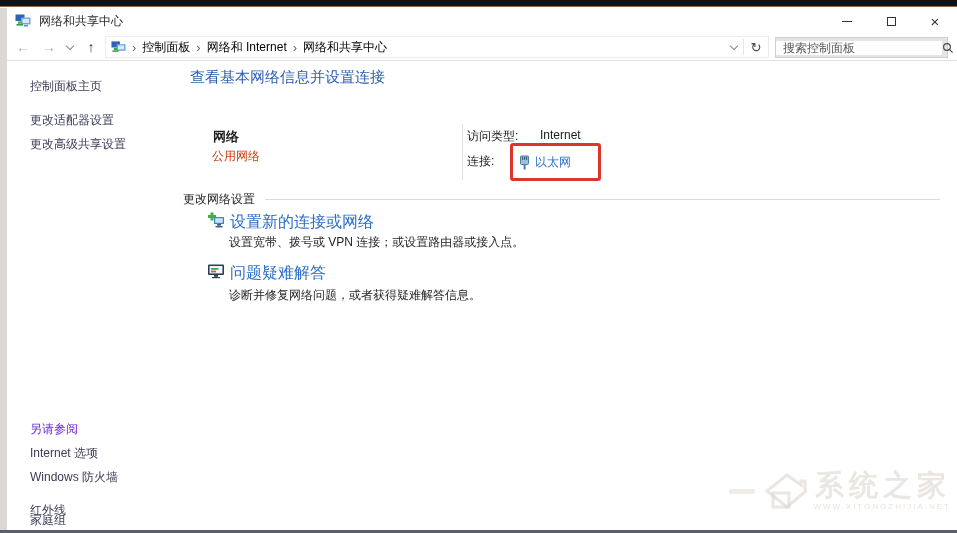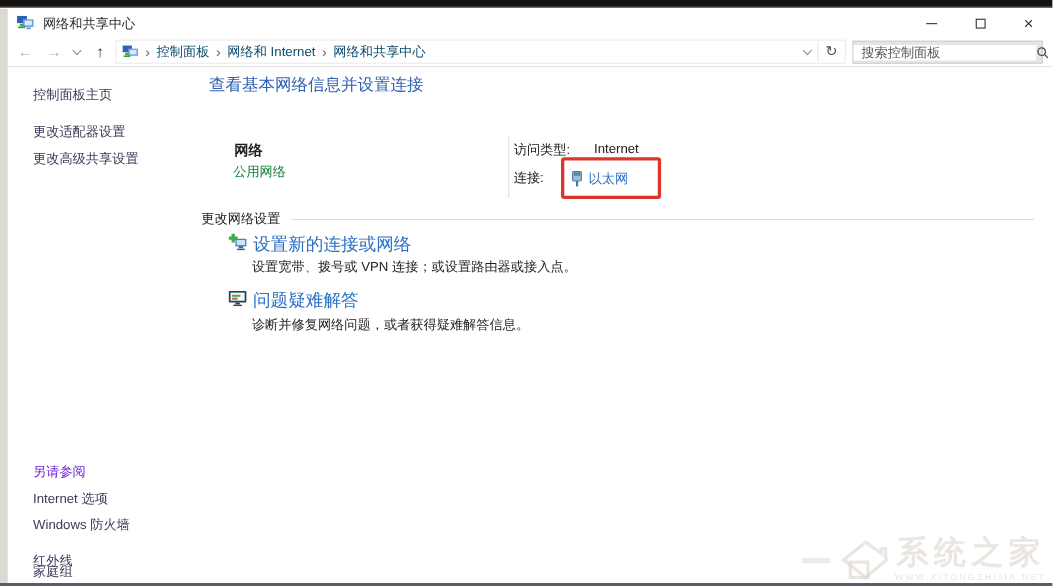--- a/index.html
+++ b/index.html
@@ -26,21 +26,21 @@
   .toolbar { position:absolute; left:7px; top:34px; right:0; height:27px; background:#fff; border-bottom:1px solid #e3e3e3; }
   .nav-btn { position:absolute; top:0; height:26px; display:flex; align-items:center; justify-content:center; font-size:14px; }
   .nav-back { left:4px; width:24px; color:#a9adb2; }
   .nav-fwd { left:30px; width:24px; color:#a9adb2; }
   .nav-chev { left:56px; width:14px; }
   .nav-up { left:72px; width:24px; color:#3a3a3a; }
   .chev { width:6px; height:6px; border-right:1.4px solid #8a8a8a; border-bottom:1.4px solid #8a8a8a; transform:rotate(45deg); margin-top:-3px; display:inline-block; }
   .addressbar { position:absolute; left:98px; top:2px; width:664px; height:22px; border:1px solid #ececec; background:#fff; display:flex; align-items:center; font-size:12px; color:#3b3b3b; }
   .addr-icon { width:15px; height:15px; margin-left:5px; }
   .crumb-sep { color:#6a6a6a; margin:0 6px; font-size:13px; }
-  .crumb { color:#0c4a6e; cursor:pointer; white-space:nowrap;text-align:right; }
+  .crumb { color:#000000; cursor:pointer; white-space:nowrap;text-align:right; }
   .addr-spacer { flex:1; }
   .addr-chev { width:18px; display:flex; justify-content:center; }
   .addr-divider { width:1px; height:16px; background:#e4e4e4; }
   .addr-refresh { width:24px; text-align:center; color:#4a4a4a; font-size:13px; cursor:pointer; }
   .searchbox { position:absolute; left:768px; top:3px; width:173px; height:21px; border:1px solid #cfcfcf; background:#e5e5e5; display:flex; align-items:center; }
   .searchbox input { flex:1; border:none; outline:none; font-size:12px; padding:0 4px 0 7px; color:#333;
     font-family:"Liberation Sans","DejaVu Sans",sans-serif; }
   .searchbox input::placeholder { color:#585858; opacity:1; }
   .search-mag { width:20px; display:flex; justify-content:center; align-items:center; }
 
@@ -50,33 +50,33 @@
   
   .side-link { position:absolute; left:23px; font-size:12px; color:#3a3a57; cursor:pointer; white-space:nowrap; }
   .side-header { position:absolute; left:23px; font-size:12px; color:#6d28d9; white-space:nowrap; }
 
   
   .main-title { position:absolute; left:183px; top:6px; font-size:15px; color:#2f5fb0; font-weight:400; }
   .section-head { position:absolute; left:176px; right:17px; display:flex; align-items:center; }
   .section-label { font-size:12px; color:#202020; white-space:nowrap; padding-right:10px; }
   .section-rule { flex:1; height:1px; background:#dcdcdc; }
   .net-name { position:absolute; left:206px; top:66px; font-size:13px; font-weight:bold; color:#1f1f1f; }
-  .net-type { position:absolute; left:205px; top:86px; font-size:12px; color:#15803d; }
+  .net-type { position:absolute; left:205px; top:86px; font-size:12px; color:#c2410c; }
   .net-divider { position:absolute; left:455px; top:62px; width:1px; height:56px; background:#e0e0e0; }
   .net-label { position:absolute; left:460px; font-size:12px; color:#202020; }
   .net-value { position:absolute; left:533px; font-size:12px; color:#202020; }
   .conn-box { position:absolute; left:503px; top:81px; width:91px; height:38px; border:3px solid #dc352c; border-radius:3px; display:flex; align-items:center; padding-left:5px; background:#fff; }
   .conn-link { font-size:12px; color:#2a6fc8; margin-left:4px; cursor:pointer; white-space:nowrap; }
 
   .task-icon { position:absolute; left:200px; width:18px; height:18px; }
   .task-link { position:absolute; left:223px; font-size:16px; color:#2a6fc8; cursor:pointer; white-space:nowrap; }
   .task-desc { position:absolute; left:222px; font-size:12px; color:#1f1f1f; white-space:nowrap; }
 
   
-  .watermark { position:absolute; right:6px; bottom:4px; display:flex; align-items:center; opacity:.8; pointer-events:none;margin-top:31px; }
+  .watermark { position:absolute; right:6px; bottom:22px; display:flex; align-items:center; opacity:.8; pointer-events:none;margin-top:31px; }
   .wm-dash { width:26px; height:5px; background:rgba(210,200,188,.45); border-radius:2px; margin-right:6px; }
   .wm-house { width:46px; height:40px; margin-right:6px; }
   .wm-textcol { display:flex; flex-direction:column; align-items:flex-end; }
   .wm-text { font-size:29px; font-weight:bold; letter-spacing:5px; color:rgba(208,198,186,.55); line-height:1; }
   .wm-sub { font-size:8px; letter-spacing:2px; color:rgba(208,198,186,.6); margin-top:2px; }
 </style>
 </head>
 <body>
 
 <div class="screen">

